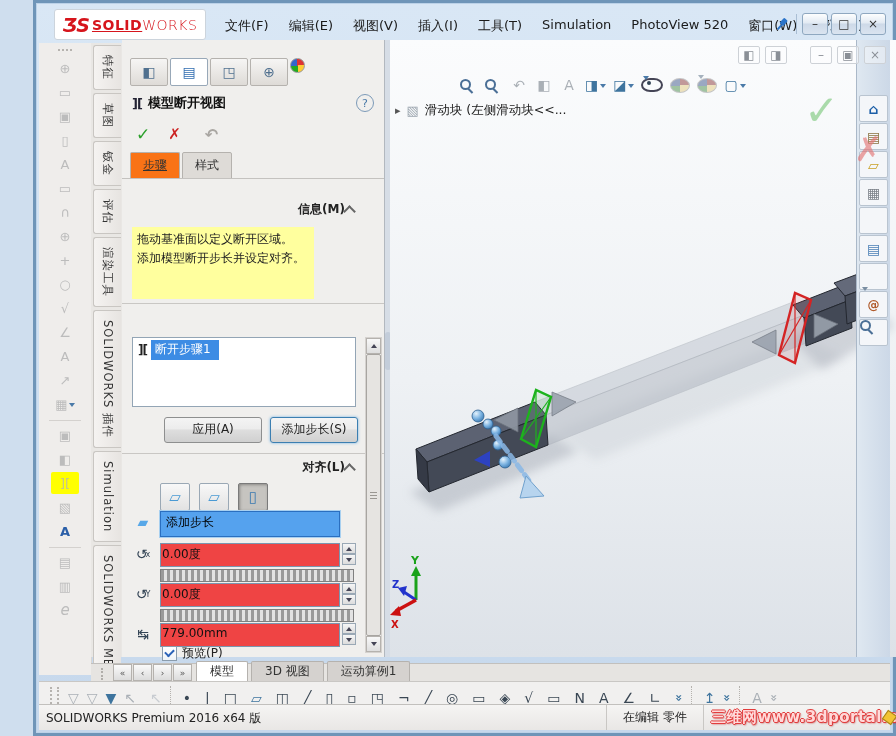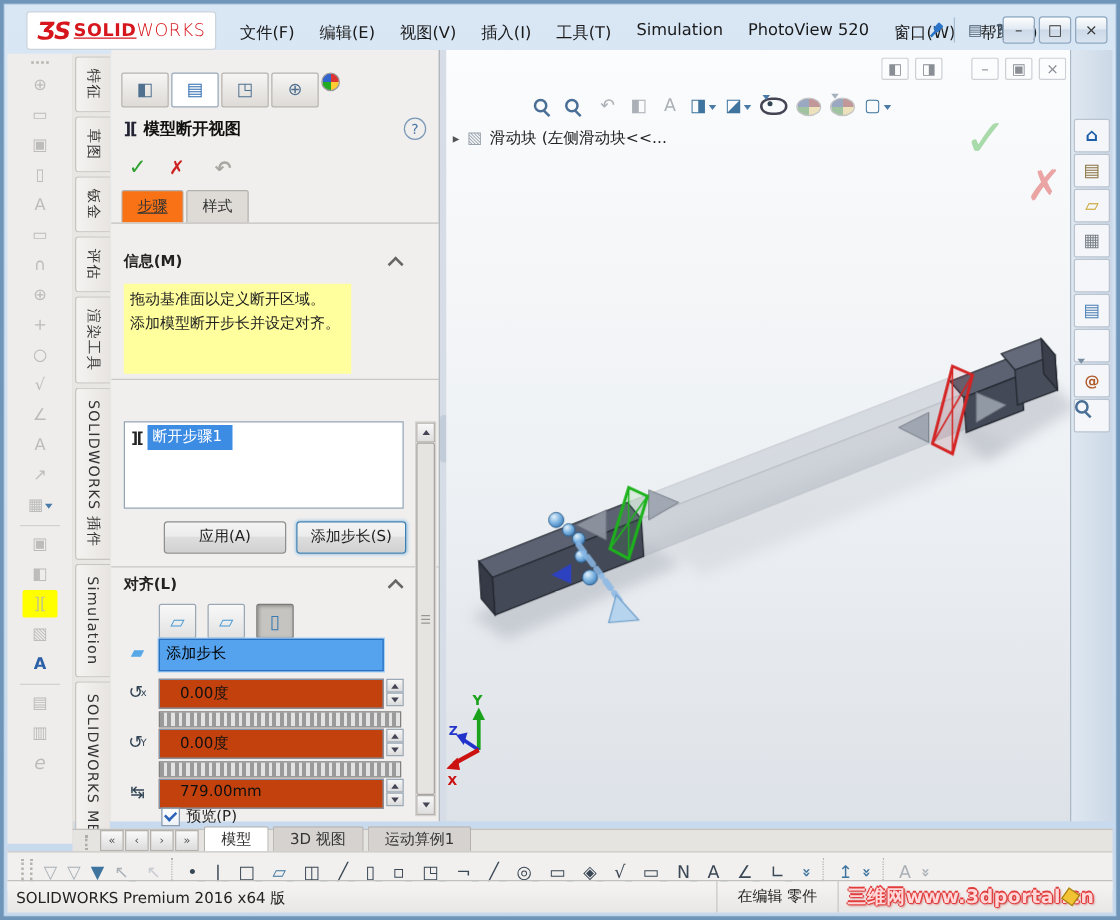--- a/index.html
+++ b/index.html
@@ -1,18 +1,18 @@
 <!DOCTYPE html>
 <html><head>
 <meta charset="utf-8">
 <style>
   html,body{margin:0;padding:0;width:896px;height:736px;overflow:hidden;
     font-family:"DejaVu Sans","Liberation Sans",sans-serif;background:#cfdeee;position:relative;font-size:12px;}
   .win{position:absolute;inset:0;border:3px solid #6f95b8;box-shadow:inset 0 0 0 1px #bcd2e8;
-    background:linear-gradient(#d9e7f5,#c6d8ec);}
+    background:linear-gradient(#d9e7f5,#c6d8ec);margin-left:33px;}
   
   #titlebar{position:absolute;left:3px;top:3px;right:3px;height:37px;}
   .logo-box{position:absolute;left:15px;top:3px;width:150px;height:29px;background:#fff;
     border:1px solid #ccd4dc;border-radius:3px;display:flex;align-items:center;justify-content:center;gap:3px;}
   .logo-mark{color:#d6151c;font-weight:bold;font-style:italic;font-size:19px;letter-spacing:-1px;}
   .logo-text b{color:#d6151c;font-size:14px;letter-spacing:.5px;text-decoration:underline;}
   .logo-text span{color:#d6151c;font-weight:300;font-size:14px;letter-spacing:.5px;}
   #menubar{position:absolute;left:176px;top:7px;display:flex;}
   .menu-item{padding:4px 10px;font-size:13px;color:#1a1a1a;white-space:nowrap;}
   .pin{position:absolute;left:737px;top:12px;width:12px;height:13px;transform:rotate(42deg);}
@@ -57,21 +57,21 @@
     font-size:11px;display:flex;align-items:center;justify-content:center;}
   #pm-actions{position:absolute;top:84px;left:14px;display:flex;gap:18px;align-items:center;}
   .act-ok{color:#2ca02c;font-size:17px;font-weight:bold;}
   .act-cancel{color:#cc2222;font-size:15px;font-weight:bold;}
   .act-undo{color:#a9a6a2;font-size:16px;font-weight:bold;margin-left:6px;}
   #pm-subtabs{position:absolute;top:112px;left:8px;display:flex;}
   .stab{padding:4px 12px;font-size:12px;color:#333;border:1px solid #b5b2ae;background:#dedbd7;
     border-radius:2px 2px 0 0;margin-right:2px;}
   .stab.active{background:#f97316;border-bottom-color:#f7f6f5;text-decoration:underline;}
   #pm-body{position:absolute;top:138px;left:0;right:0;bottom:0;border-top:1px solid #c4c2bf;background:#f0efed;}
-  .sec-header{position:absolute;left:10px;right:30px;display:flex;align-items:center;justify-content:space-between;
+  .sec-header{position:absolute;left:10px;right:30px;display:flex;align-items:center;justify-content:flex-end;
     font-weight:bold;font-size:12px;color:#222;}
   .chev{width:7px;height:7px;border-left:2px solid #666;border-top:2px solid #666;transform:rotate(45deg);margin-top:3px;}
   .divider{position:absolute;left:0;right:0;height:1px;background:#c9c7c4;}
   #info-box{position:absolute;top:48px;left:10px;width:172px;height:66px;background:#ffff9e;
     padding:3px 5px;font-size:12px;color:#222;line-height:1.55;}
   #step-list{position:absolute;top:158px;left:10px;right:28px;height:68px;background:#fff;border:1px solid #93a5b5;}
   .step-row{display:flex;align-items:center;height:20px;margin-top:2px;}
   .step-row .icon{font-weight:bold;color:#222;font-size:12px;margin:0 4px 0 5px;letter-spacing:-1px;}
   .step-row .lbl{background:#3d8ce4;color:#fff;font-size:12px;padding:1px 8px 2px 4px;}
   .btn{position:absolute;height:24px;font-size:12px;color:#222;border:1px solid #8e8f8f;border-radius:3px;
@@ -80,22 +80,22 @@
   #align-btns{position:absolute;top:304px;left:38px;display:flex;gap:9px;}
   .abtn{width:28px;height:26px;border:1px solid #9aa8b5;border-radius:2px;
     background:linear-gradient(#f8f8f8,#e2e2e2);display:flex;align-items:center;justify-content:center;
     font-size:15px;color:#4a9ad4;}
   .abtn.pressed{background:#c6c4c0;box-shadow:inset 1px 1px 3px rgba(0,0,0,.3);border-color:#7a7a7a;color:#3a7ab0;}
   .ricon{position:absolute;left:8px;width:26px;height:22px;color:#334455;font-size:14px;
     display:flex;align-items:center;justify-content:center;}
   .ricon sup{font-size:8px;margin-left:-2px;}
   .sel-field{position:absolute;left:38px;right:44px;height:20px;background:#55a2ee;border:1px solid #2a6fc0;
     box-shadow:0 0 0 1px #a8d0f0;font-size:12px;color:#000;padding:2px 5px;}
-  .num-field{position:absolute;left:38px;right:44px;height:18px;background:#c2410c;border:1px solid #7a96af;
-    font-size:12px;color:#111;padding:2px 16px;}
+  .num-field{position:absolute;left:38px;right:44px;height:18px;background:#ef4444;border:1px solid #7a96af;
+    font-size:12px;color:#111;padding:2px 1px;}
   .spin{position:absolute;right:28px;width:14px;height:22px;display:flex;flex-direction:column;}
   .spin div{flex:1;border:1px solid #9aa8b5;background:linear-gradient(#f6f6f6,#dcdcdc);
     display:flex;align-items:center;justify-content:center;}
   .tri-up{width:0;height:0;border-left:3px solid transparent;border-right:3px solid transparent;border-bottom:4px solid #445;}
   .tri-dn{width:0;height:0;border-left:3px solid transparent;border-right:3px solid transparent;border-top:4px solid #445;}
   .slider{position:absolute;left:38px;right:30px;height:11px;border:1px solid #808080;
     background:repeating-linear-gradient(90deg,#9a9a9a 0 3px,#e3e3e3 3px 6px);}
   #preview-row{position:absolute;top:466px;left:40px;display:flex;align-items:center;gap:5px;font-size:12px;color:#222;}
   .cb{width:13px;height:13px;border:1px solid #8a9cad;background:linear-gradient(#fff,#eef3f8);position:relative;}
   .cb:after{content:"";position:absolute;left:2px;top:2px;width:7px;height:4px;

